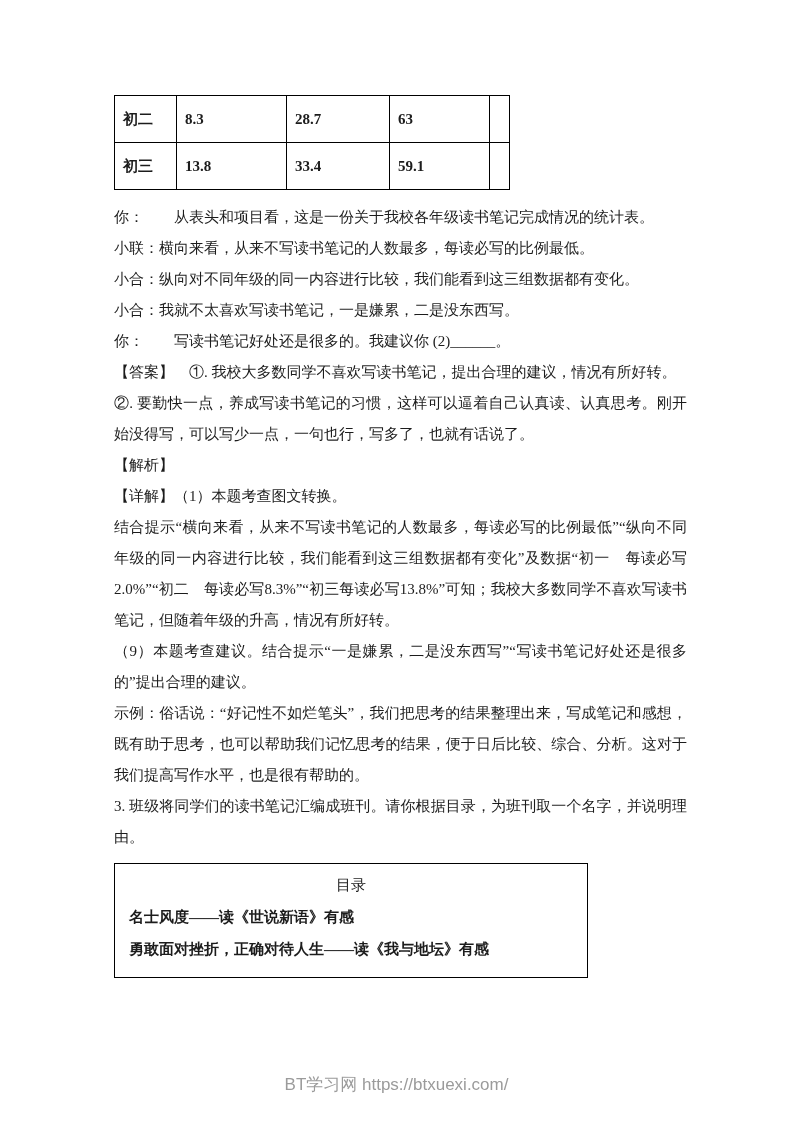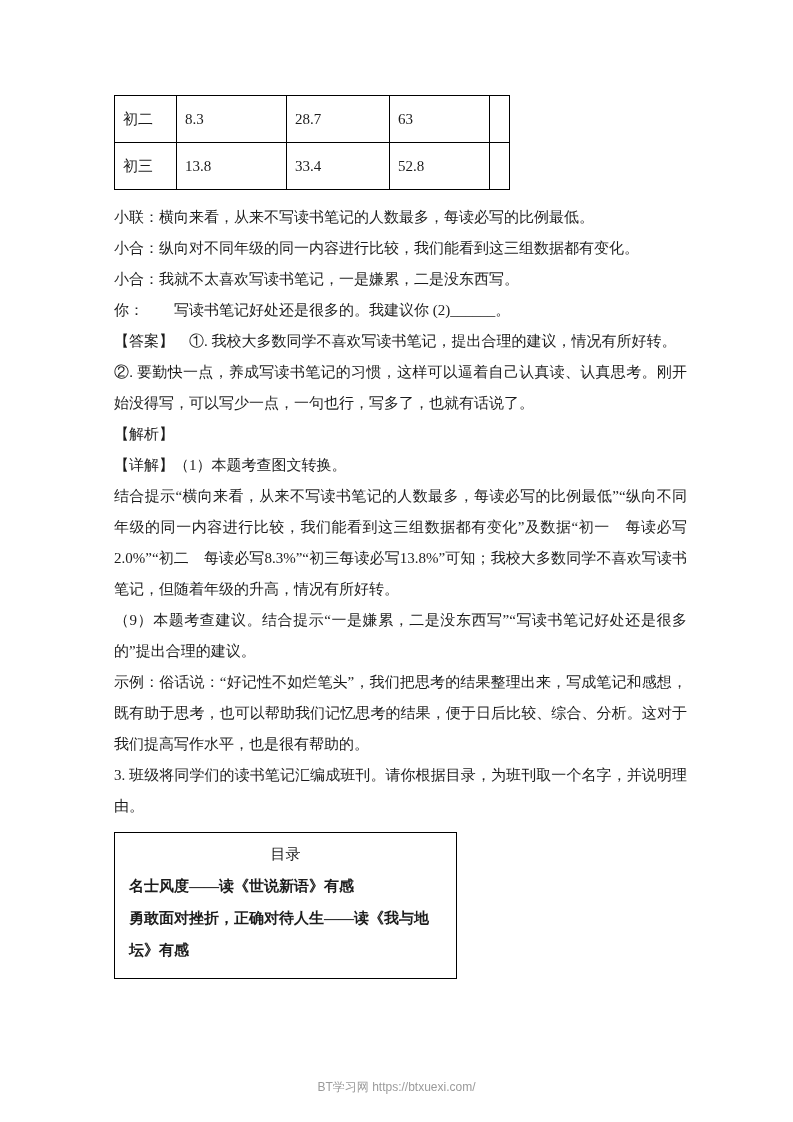--- a/index.html
+++ b/index.html
@@ -18,45 +18,46 @@
 
   table.data-table { border-collapse: collapse; table-layout: fixed; }
   table.data-table td {
     border: 1px solid #000;
     height: 47px;
     padding: 0 4px 0 8px;
     font-size: 15px;
     vertical-align: middle;
     overflow: hidden;
     white-space: nowrap;
+    font-weight: bold;
   }
 
   .paragraphs { margin-top: 12px; }
   p.line {
     margin: 0;
     line-height: 31px;
     text-align: justify;
   }
 
   .catalog-box {
-    width: 343px;
+    width: 474px;
     border: 1px solid #000;
     margin-top: 10px;
     padding: 6px 14px 12px 14px;
   }
   .catalog-title { text-align: center; line-height: 31px; }
   .catalog-item { line-height: 32px; font-weight: bold; }
 
   .footer {
     position: absolute;
     left: 0; right: 0;
     bottom: 26px;
     text-align: center;
     color: #9b9b9b;
-    font-size: 12px;
+    font-size: 17px;
     font-family: "Liberation Sans", "DejaVu Sans", sans-serif;
   }
 </style>
 </head>
 <body>
 
 <div class="page">
 
   <table class="data-table">
     <colgroup>
@@ -71,27 +72,28 @@
         <td>初二</td>
         <td>8.3</td>
         <td>28.7</td>
         <td>63</td>
         <td></td>
       </tr>
       <tr>
         <td>初三</td>
         <td>13.8</td>
         <td>33.4</td>
-        <td>52.8</td>
+        <td>59.1</td>
         <td></td>
       </tr>
     </tbody>
   </table>
 
   <div class="paragraphs">
+    <p class="line">你：　　从表头和项目看，这是一份关于我校各年级读书笔记完成情况的统计表。</p>
     <p class="line">小联：横向来看，从来不写读书笔记的人数最多，每读必写的比例最低。</p>
     <p class="line">小合：纵向对不同年级的同一内容进行比较，我们能看到这三组数据都有变化。</p>
     <p class="line">小合：我就不太喜欢写读书笔记，一是嫌累，二是没东西写。</p>
     <p class="line">你：　　写读书笔记好处还是很多的。我建议你 (2)______。</p>
     <p class="line">【答案】　①. 我校大多数同学不喜欢写读书笔记，提出合理的建议，情况有所好转。</p>
     <p class="line">②. 要勤快一点，养成写读书笔记的习惯，这样可以逼着自己认真读、认真思考。刚开始没得写，可以写少一点，一句也行，写多了，也就有话说了。</p>
     <p class="line">【解析】</p>
     <p class="line">【详解】（1）本题考查图文转换。</p>
     <p class="line">结合提示“横向来看，从来不写读书笔记的人数最多，每读必写的比例最低”“纵向不同年级的同一内容进行比较，我们能看到这三组数据都有变化”及数据“初一　每读必写2.0%”“初二　每读必写8.3%”“初三每读必写13.8%”可知；我校大多数同学不喜欢写读书笔记，但随着年级的升高，情况有所好转。</p>
     <p class="line">（9）本题考查建议。结合提示“一是嫌累，二是没东西写”“写读书笔记好处还是很多的”提出合理的建议。</p>

